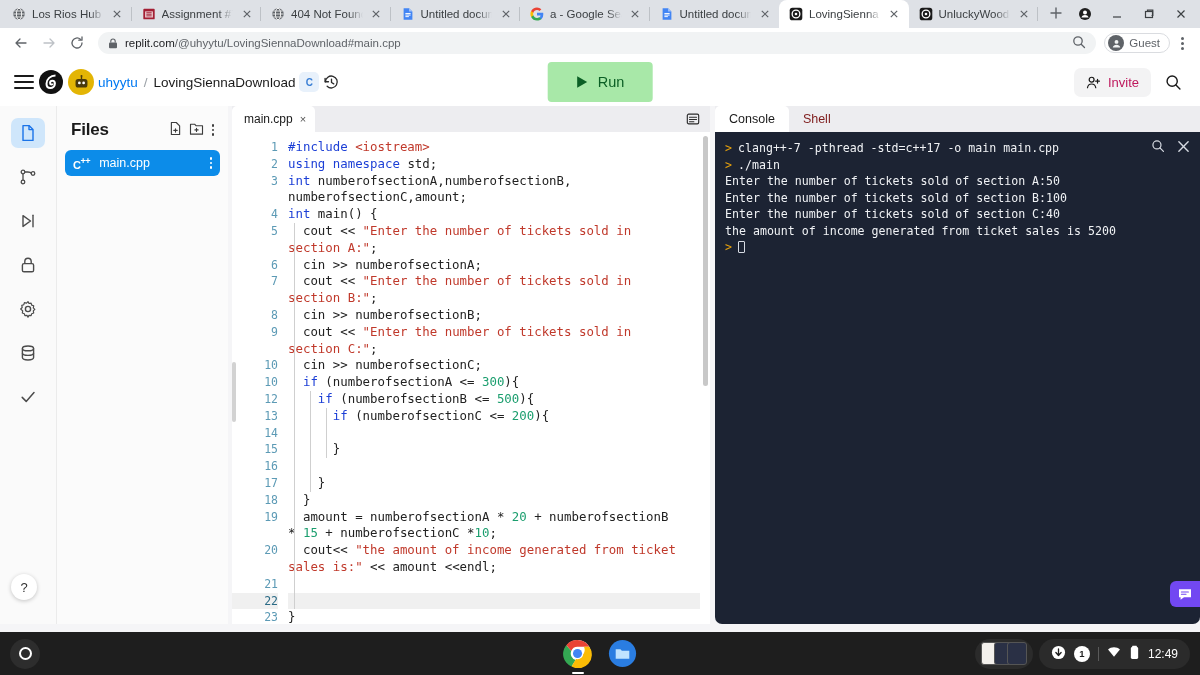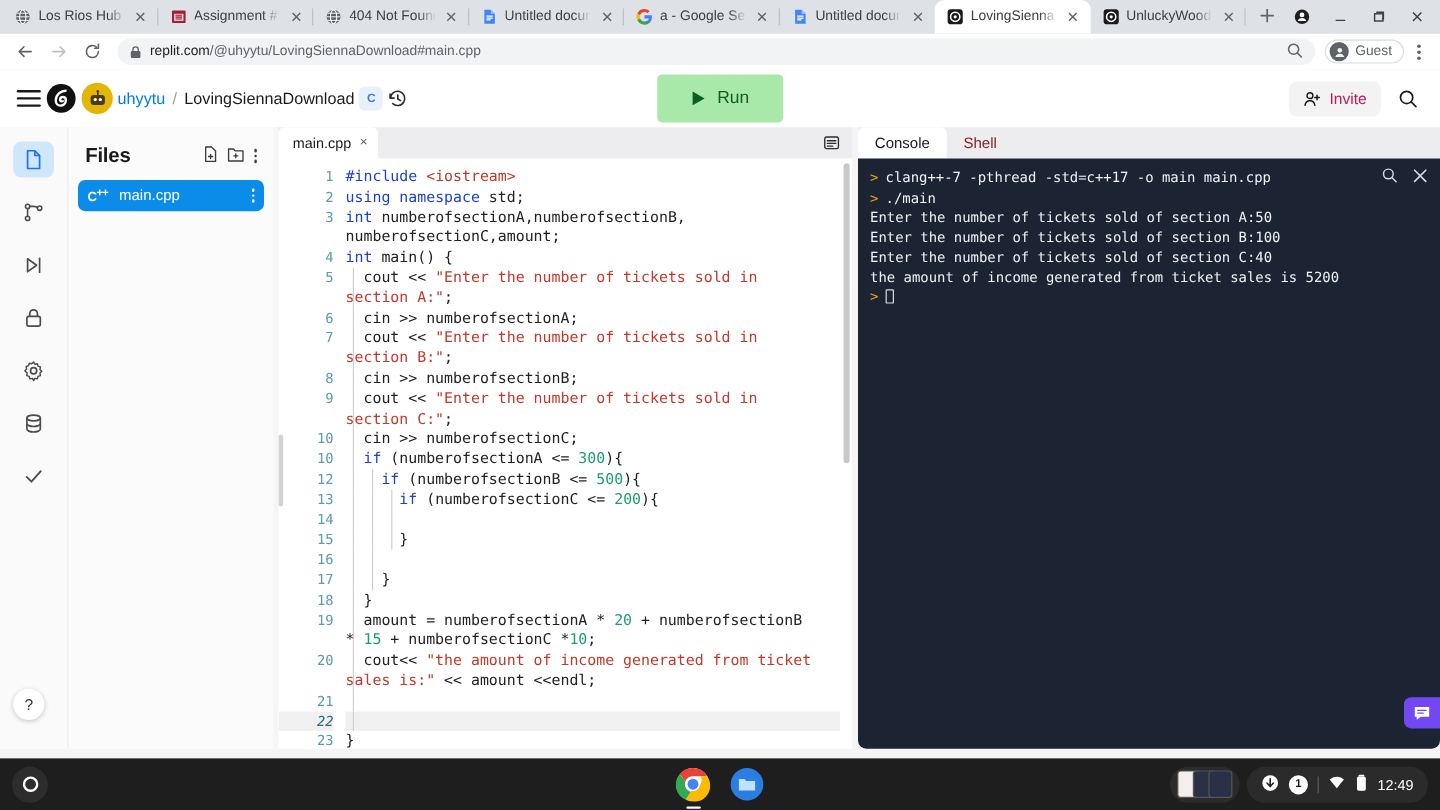--- a/index.html
+++ b/index.html
@@ -651,21 +651,21 @@
                 <div class="ln" style="height: 16.8px;">12</div>
                 <div class="ln" style="height: 16.8px;">13</div>
                 <div class="ln" style="height: 16.8px;">14</div>
                 <div class="ln" style="height: 16.8px;">15</div>
                 <div class="ln" style="height: 16.8px;">16</div>
                 <div class="ln" style="height: 16.8px;">17</div>
                 <div class="ln" style="height: 16.8px;">18</div>
                 <div class="ln" style="height: 33.6px;">19</div>
                 <div class="ln" style="height: 33.6px;">20</div>
                 <div class="ln" style="height: 16.8px;">21</div>
-                <div class="ln cur" style="height: 16.8px; font-style: italic;">22</div>
+                <div class="ln cur" style="height: 16.8px;">22</div>
                 <div class="ln" style="height: 16.8px;">23</div>
               </div>
             <div class="code" id="code"><div class="row"><span class="pp">#include</span> <span class="pp-file">&lt;iostream&gt;</span></div><div class="row"><span class="kw">using</span> <span class="kw">namespace</span> std;</div><div class="row"><span class="kw">int</span> numberofsectionA,numberofsectionB,<br>numberofsectionC,amount;</div><div class="row"><span class="kw">int</span> main() {</div><div class="row">  cout &lt;&lt; <span class="str">"Enter the number of tickets sold in<br>section A:"</span>;<span class="ind" style="left: 6px;"></span></div><div class="row">  cin &gt;&gt; numberofsectionA;<span class="ind" style="left: 6px;"></span></div><div class="row">  cout &lt;&lt; <span class="str">"Enter the number of tickets sold in<br>section B:"</span>;<span class="ind" style="left: 6px;"></span></div><div class="row">  cin &gt;&gt; numberofsectionB;<span class="ind" style="left: 6px;"></span></div><div class="row">  cout &lt;&lt; <span class="str">"Enter the number of tickets sold in<br>section C:"</span>;<span class="ind" style="left: 6px;"></span></div><div class="row">  cin &gt;&gt; numberofsectionC;<span class="ind" style="left: 6px;"></span></div><div class="row">  <span class="kw">if</span> (numberofsectionA &lt;= <span class="num">300</span>){<span class="ind" style="left: 6px;"></span></div><div class="row">    <span class="kw">if</span> (numberofsectionB &lt;= <span class="num">500</span>){<span class="ind" style="left: 6px;"></span><span class="ind" style="left: 22px;"></span></div><div class="row">      <span class="kw">if</span> (numberofsectionC &lt;= <span class="num">200</span>){<span class="ind" style="left: 6px;"></span><span class="ind" style="left: 22px;"></span><span class="ind" style="left: 38px;"></span></div><div class="row">&nbsp;<span class="ind" style="left: 6px;"></span><span class="ind" style="left: 22px;"></span><span class="ind" style="left: 38px;"></span></div><div class="row">      }<span class="ind" style="left: 6px;"></span><span class="ind" style="left: 22px;"></span><span class="ind" style="left: 38px;"></span></div><div class="row">&nbsp;<span class="ind" style="left: 6px;"></span><span class="ind" style="left: 22px;"></span></div><div class="row">    }<span class="ind" style="left: 6px;"></span><span class="ind" style="left: 22px;"></span></div><div class="row">  }<span class="ind" style="left: 6px;"></span></div><div class="row">  amount = numberofsectionA * <span class="num">20</span> + numberofsectionB<br>* <span class="num">15</span> + numberofsectionC *<span class="num">10</span>;<span class="ind" style="left: 6px;"></span></div><div class="row">  cout&lt;&lt; <span class="str">"the amount of income generated from ticket<br>sales is:"</span> &lt;&lt; amount &lt;&lt;endl;<span class="ind" style="left: 6px;"></span></div><div class="row">&nbsp;<span class="ind" style="left: 6px;"></span></div><div class="row cur">&nbsp;<span class="ind" style="left: 6px;"></span></div><div class="row">}</div></div>
           </div>
           <div class="vscroll"></div>
         </div>
       </div>
 
       <div class="console-pane">
         <div class="console-tabs" id="console-tabs">

